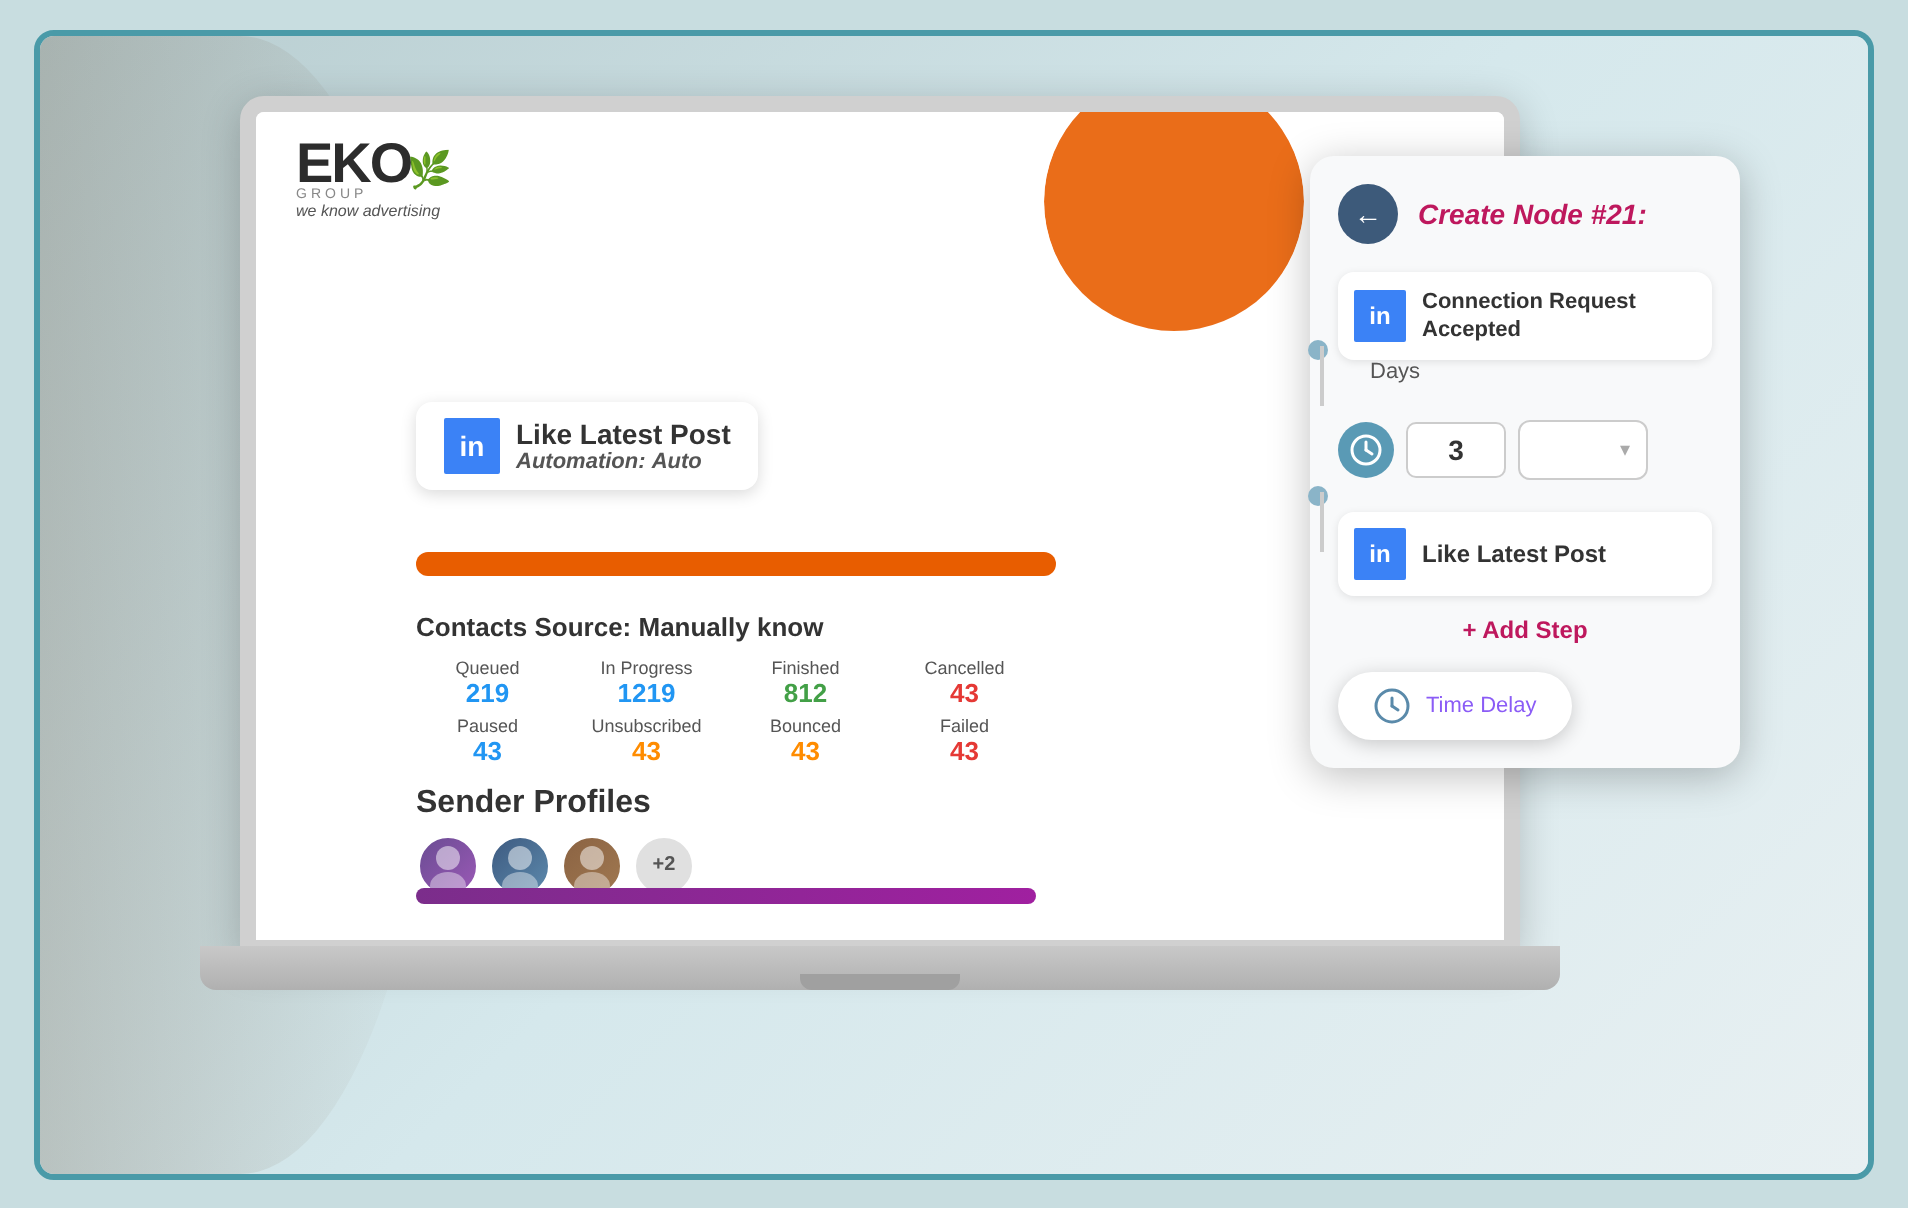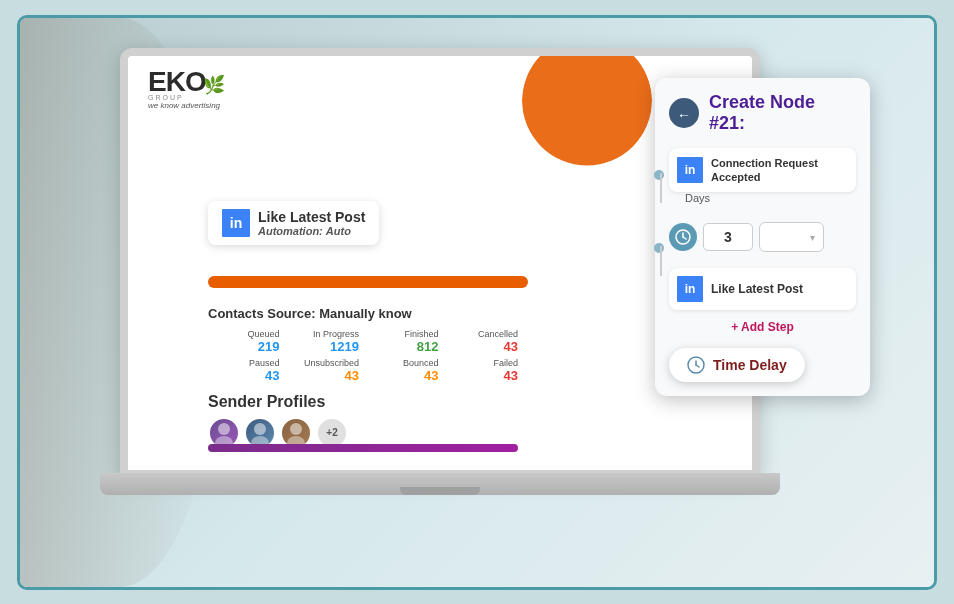--- a/index.html
+++ b/index.html
@@ -221,21 +221,21 @@
     }
 
     .stats-grid {
       display: grid;
       grid-template-columns: 1fr 1fr 1fr 1fr;
       gap: 4px 8px;
       margin-bottom: 10px;
     }
 
     .stat-item {
-      text-align: right;
+      text-align: center;
     }
 
     .stat-label {
       font-size: 9px;
       color: #555;
       display: block;
     }
 
     .stat-value {
       font-size: 13px;
@@ -331,23 +331,24 @@
       border-radius: 50%;
       display: flex;
       align-items: center;
       justify-content: center;
       color: white;
       font-size: 14px;
       cursor: pointer;
     }
 
     .panel-title {
-      font-size: 18px;
-      font-weight: bold;
-      color: #4c1d95;
+      font-size: 14px;
+      font-weight: bold;
+      color: #be185d;
+      font-style: italic;
     }
 
     
     .connection-row {
       display: flex;
       align-items: center;
       gap: 8px;
       margin-bottom: 14px;
       padding: 8px;
       background: white;
@@ -447,23 +448,23 @@
       padding: 8px 18px;
       box-shadow: 0 2px 10px rgba(0,0,0,0.2);
       display: flex;
       align-items: center;
       gap: 8px;
       white-space: nowrap;
       z-index: 20;
     }
 
     .time-delay-text {
-      font-size: 14px;
-      font-weight: bold;
-      color: #7f1d1d;
+      font-size: 11px;
+      font-weight: normal;
+      color: #8b5cf6;
     }
 
     .connector-line {
       position: absolute;
       left: 5px;
       width: 2px;
       background: #ccc;
     }
 
     .connector-line-1 {

